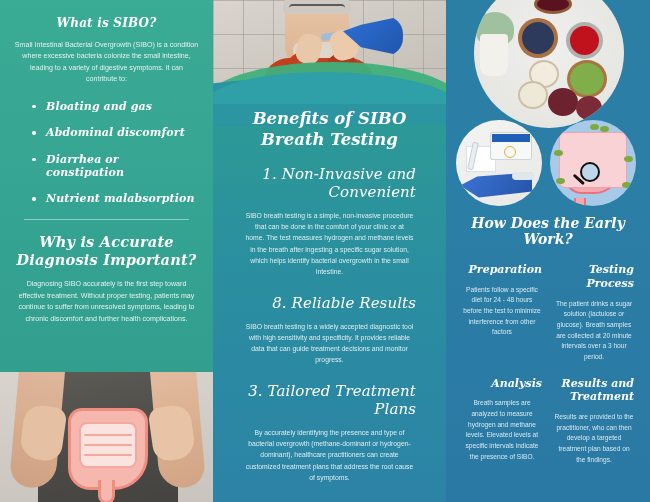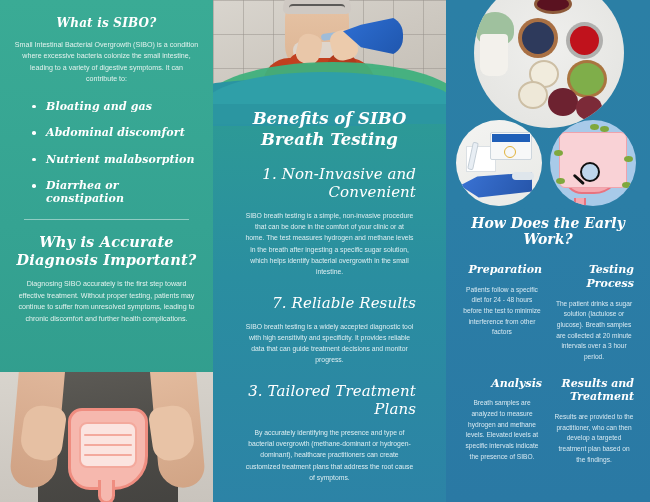--- a/index.html
+++ b/index.html
@@ -292,22 +292,22 @@
 <div class="page">
 
   <div class="col-left">
     <div class="left-inner">
       <h1 class="sec-title">What is SIBO?</h1>
       <p class="body-txt" style="margin-top:9px;">Small Intestinal Bacterial Overgrowth (SIBO) is a condition where excessive bacteria colonize the small intestine, leading to a variety of digestive symptoms. It can contribute to:</p>
 
       <ul class="bullets">
         <li>Bloating and gas</li>
         <li>Abdominal discomfort</li>
+        <li>Diarrhea or constipation</li>
         <li>Nutrient malabsorption</li>
-        <li>Diarrhea or constipation</li>
       </ul>
 
       <div class="divider"></div>
 
       <h2 class="sec-title" style="font-size:14.5px;">Why is Accurate Diagnosis Important?</h2>
       <p class="body-txt" style="margin-top:10px;">Diagnosing SIBO accurately is the first step toward effective treatment. Without proper testing, patients may continue to suffer from unresolved symptoms, leading to chronic discomfort and further health complications.</p>
     </div>
 
     <div class="photo-intestine">
       <div class="pi-wall-l"></div>
@@ -347,21 +347,21 @@
     <div class="wave wave-teal2"></div>
     <div class="wave wave-teal1"></div>
     <div class="wave wave-base"></div>
 
     <div class="mid-inner">
       <div class="mid-h1">Benefits of SIBO Breath Testing</div>
 
       <div class="mid-h2">1. Non-Invasive and Convenient</div>
       <p class="mid-p">SIBO breath testing is a simple, non-invasive procedure that can be done in the comfort of your clinic or at home. The test measures hydrogen and methane levels in the breath after ingesting a specific sugar solution, which helps identify bacterial overgrowth in the small intestine.</p>
 
-      <div class="mid-h2">7. Reliable Results</div>
+      <div class="mid-h2">8. Reliable Results</div>
       <p class="mid-p">SIBO breath testing is a widely accepted diagnostic tool with high sensitivity and specificity. It provides reliable data that can guide treatment decisions and monitor progress.</p>
 
       <div class="mid-h2">3. Tailored Treatment Plans</div>
       <p class="mid-p">By accurately identifying the presence and type of bacterial overgrowth (methane-dominant or hydrogen-dominant), healthcare practitioners can create customized treatment plans that address the root cause of symptoms.</p>
 
       <div class="mid-h2">4. Improved Patient Outcomes</div>
       <p class="mid-p">Early and accurate detection of SIBO allows for timely intervention, leading to improved patient outcomes. Patients who receive appropriate treatment often experience significant relief from symptoms and a better quality of life.</p>
     </div>
   </div>
 

